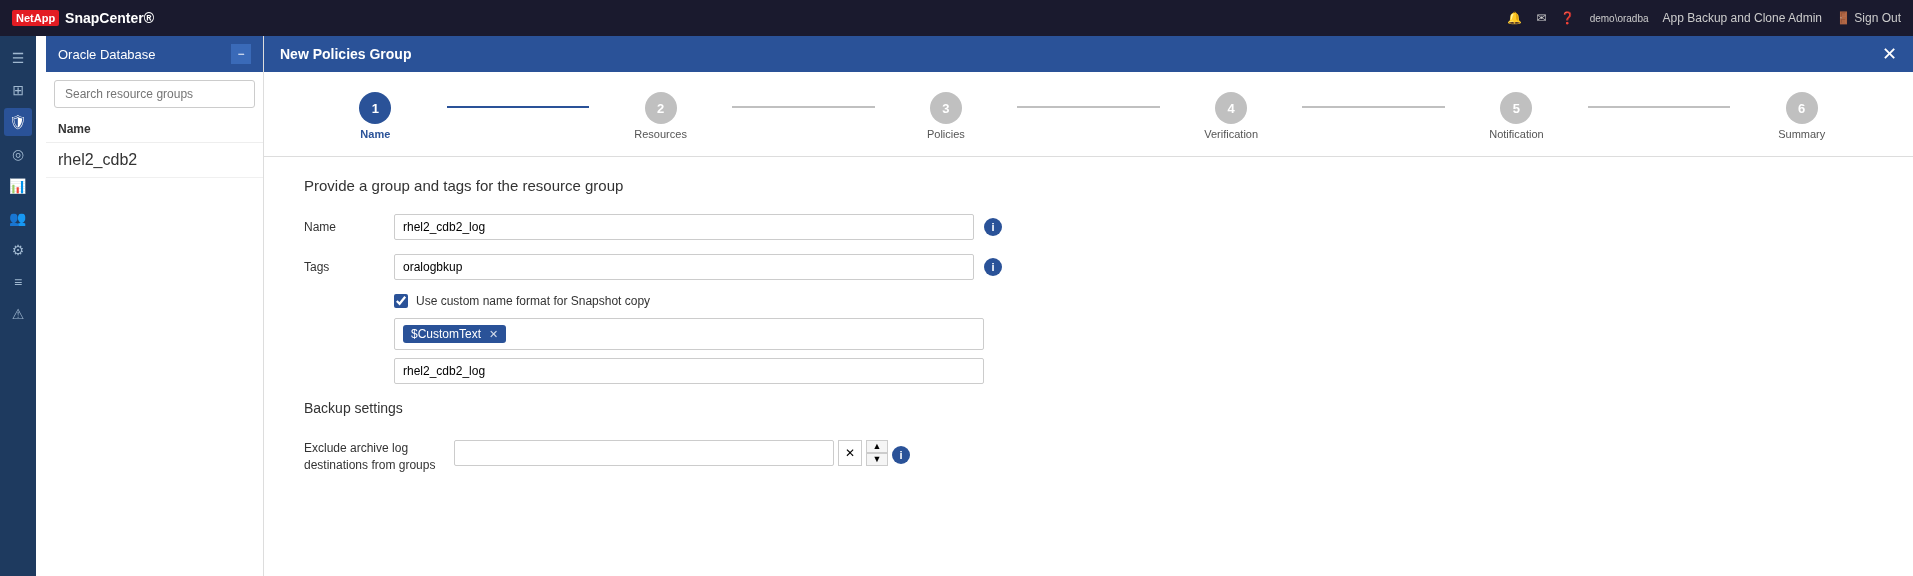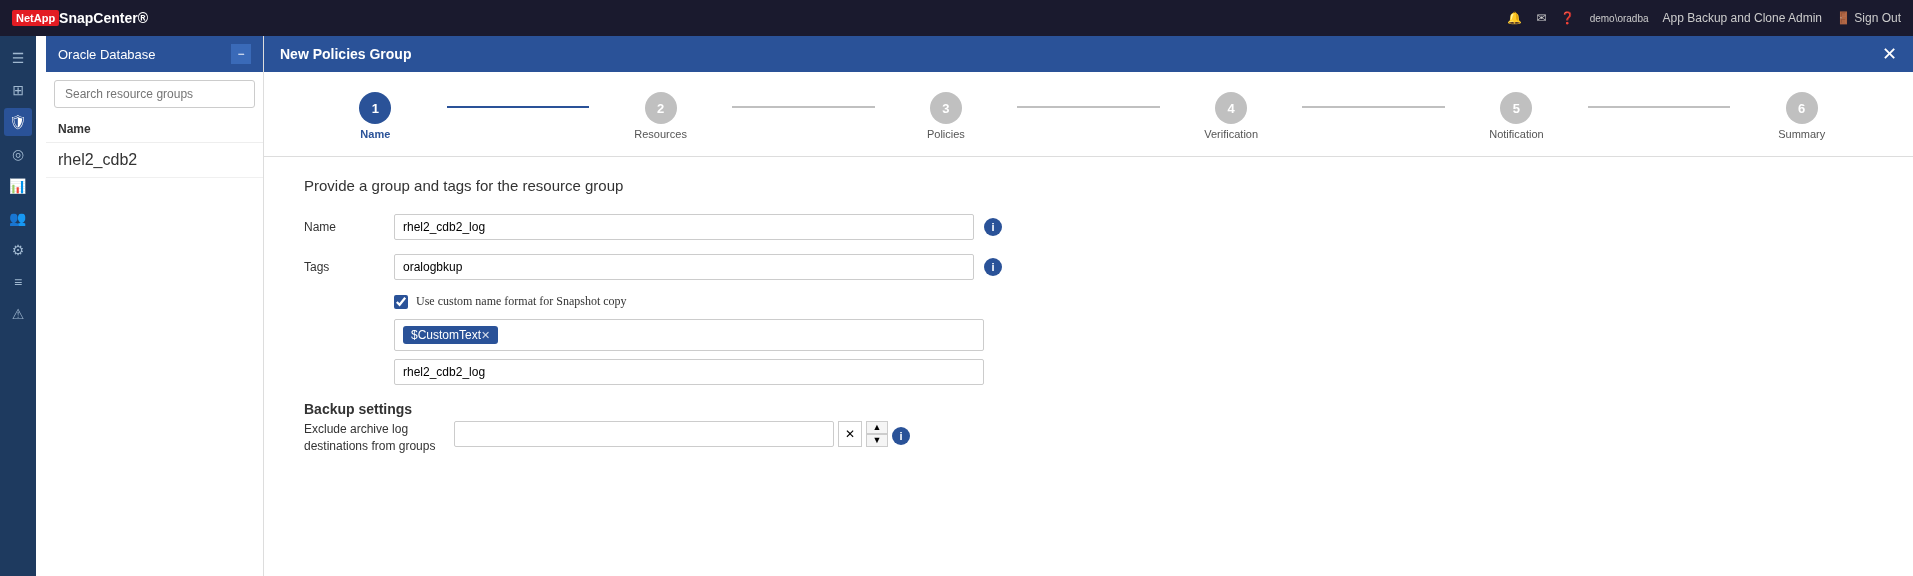--- a/index.html
+++ b/index.html
@@ -8,21 +8,21 @@
     
     .top-nav {
       display: flex;
       align-items: center;
       background: #1a1a2e;
       height: 36px;
       padding: 0 12px;
       justify-content: space-between;
     }
     .top-nav-left { display: flex; align-items: center; gap: 8px; }
-    .top-nav-logo { display: flex; align-items: flex-start; color: #fff; font-weight: bold; font-size: 14px; }
+    .top-nav-logo { display: flex; align-items: flex-start; gap: 6px; color: #fff; font-weight: bold; font-size: 14px; }
     .logo-box { background: #e31c23; color: #fff; font-weight: bold; font-size: 11px; padding: 2px 4px; border-radius: 2px; }
     .top-nav-right { display: flex; align-items: center; gap: 14px; color: #ccc; font-size: 12px; }
     .top-nav-right span { cursor: pointer; color: #ccc; }
     .user-info { color: #ccc; font-size: 10px; }
     .signout { color: #ccc; font-size: 12px; cursor: pointer; }
 
     
     .main-layout { display: flex; height: calc(100vh - 36px); }
 
     
@@ -240,41 +240,41 @@
       align-items: center;
       margin-left: 90px;
       margin-bottom: 10px;
       gap: 8px;
     }
     .checkbox-row input[type="checkbox"] {
       accent-color: #2a5298;
       width: 14px;
       height: 14px;
     }
-    .checkbox-label { font-size: 12px; color: #333; font-family: Liberation Serif, serif; }
+    .checkbox-label { font-size: 12px; color: #333; }
 
     
     .custom-text-area {
       margin-left: 90px;
       border: 1px solid #ccc;
       border-radius: 2px;
       padding: 6px 8px;
       max-width: 590px;
       background: #fff;
       margin-bottom: 8px;
     }
     .custom-text-tag {
       display: inline-flex;
       align-items: center;
       background: #2a5298;
       color: #fff;
       border-radius: 3px;
       padding: 2px 8px;
       font-size: 12px;
-      gap: 0;
+      gap: 8px;
     }
     .custom-text-tag .tag-close {
       cursor: pointer;
       font-size: 11px;
       opacity: 0.8;
     }
     .custom-name-input {
       width: 100%;
       border: 1px solid #ccc;
       padding: 5px 8px;
@@ -283,22 +283,22 @@
       max-width: 590px;
       display: block;
       outline: none;
       border-radius: 2px;
     }
 
     
     .section-title {
       font-size: 14px;
       color: #333;
-      font-weight: bold;
-      margin: 16px 0 4px;
+      font-weight: normal;
+      margin: 16px 0 24px;
     }
     .backup-row {
       display: flex;
       align-items: flex-start;
       gap: 10px;
       margin-bottom: 14px;
     }
     .backup-label {
       width: 140px;
       font-size: 12px;

